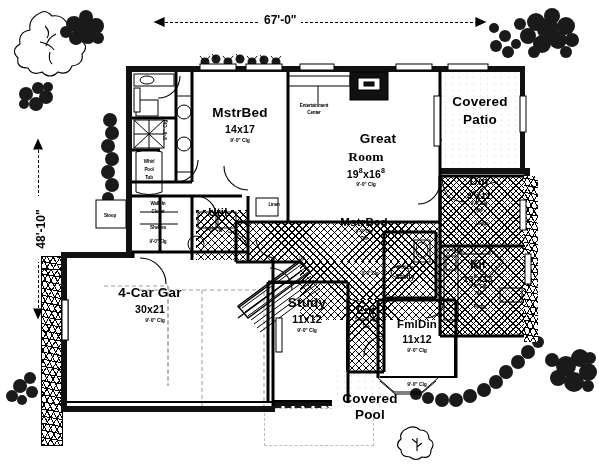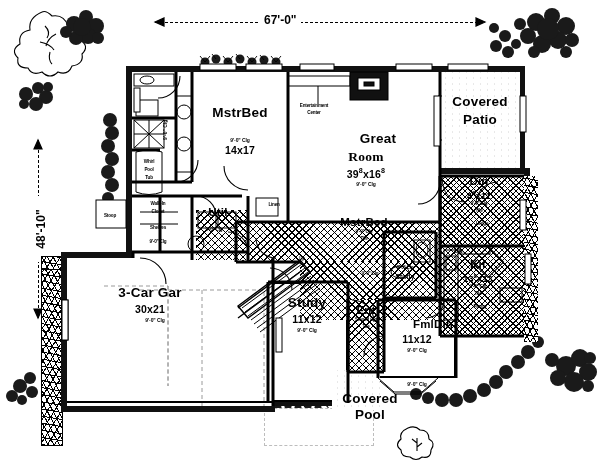--- a/index.html
+++ b/index.html
@@ -445,30 +445,30 @@
   </svg>
 
   <div class="lbl lbl-tiny" style="left:149px;top:160px;">Whirl</div>
   <div class="lbl lbl-tiny" style="left:149px;top:168px;">Pool</div>
   <div class="lbl lbl-tiny" style="left:149px;top:176px;">Tub</div>
 
   <div style="position:absolute;left:162px;top:140px;transform:rotate(-90deg);transform-origin:left top;
               font-size:5px;font-weight:700;white-space:nowrap;">9'-0" Clg</div>
 
   <div class="lbl lbl-big" style="left:240px;top:106px;">MstrBed</div>
-  <div class="lbl lbl-dim" style="left:240px;top:124px;margin-top:21px;">14x17</div>
+  <div class="lbl lbl-dim" style="left:240px;top:124px;">14x17</div>
   <div class="lbl lbl-clg" style="left:240px;top:138px;">9'-0" Clg</div>
 
   <div class="lbl lbl-tiny" style="left:314px;top:104px;">Entertainment</div>
   <div class="lbl lbl-tiny" style="left:314px;top:111px;">Center</div>
 
   <div class="lbl lbl-big" style="left:378px;top:132px;">Great</div>
   <div class="lbl lbl-big" style="left:366px;top:150px;font-family:Liberation Serif, serif;">Room</div>
   <div class="lbl lbl-dim" style="left:366px;top:168px;">
-    <span>39</span><span class="sup">8</span><span>x</span><span>16</span><span class="sup">8</span>
+    <span>19</span><span class="sup">8</span><span>x</span><span>16</span><span class="sup">8</span>
   </div>
   <div class="lbl lbl-clg" style="left:366px;top:182px;">9'-0" Clg</div>
 
   <div class="lbl lbl-big" style="left:480px;top:95px;">Covered</div>
   <div class="lbl lbl-big" style="left:480px;top:113px;">Patio</div>
 
   <div class="lbl lbl-mid" style="left:479px;top:175px;">Din</div>
   <div class="lbl" style="left:479px;top:190px;font-size:9px;font-weight:700;">
     <span>4</span><span class="sup">8</span><span>x11</span>
   </div>
@@ -502,33 +502,33 @@
   <div class="lbl lbl-mid" style="left:218px;top:206px;">Util</div>
   <div class="lbl lbl-tiny" style="left:214px;top:228px;">9'-0" Clg</div>
 
   <div class="lbl lbl-tiny" style="left:158px;top:202px;">Walk-In</div>
   <div class="lbl lbl-tiny" style="left:158px;top:210px;">Closet</div>
   <div class="lbl lbl-tiny" style="left:158px;top:226px;">Shelves</div>
   <div class="lbl lbl-tiny" style="left:158px;top:240px;">9'-0" Clg</div>
 
   <div class="lbl lbl-tiny" style="left:110px;top:214px;">Stoop</div>
 
-  <div class="lbl lbl-big" style="left:150px;top:286px;">3-Car Gar</div>
+  <div class="lbl lbl-big" style="left:150px;top:286px;">4-Car Gar</div>
   <div class="lbl lbl-dim" style="left:150px;top:304px;">30x21</div>
   <div class="lbl lbl-clg" style="left:155px;top:318px;">9'-0" Clg</div>
 
   <div class="lbl lbl-big" style="left:307px;top:296px;">Study</div>
   <div class="lbl lbl-dim" style="left:307px;top:314px;">11x12</div>
   <div class="lbl lbl-clg" style="left:307px;top:328px;">9'-0" Clg</div>
 
   <div class="lbl lbl-mid" style="left:366px;top:304px;">Ent</div>
   <div class="lbl lbl-tiny" style="left:366px;top:318px;">Sloped Clg</div>
   <div class="lbl lbl-tiny" style="left:366px;top:325px;">Tile</div>
 
-  <div class="lbl lbl-mid" style="left:417px;top:318px;margin-left:16px;">FmlDin</div>
+  <div class="lbl lbl-mid" style="left:417px;top:318px;">FmlDin</div>
   <div class="lbl lbl-dim" style="left:417px;top:334px;">11x12</div>
   <div class="lbl lbl-clg" style="left:417px;top:348px;">9'-0" Clg</div>
   <div class="lbl lbl-clg" style="left:417px;top:382px;">9'-0" Clg</div>
 
   <div class="lbl lbl-big" style="left:370px;top:392px;">Covered</div>
   <div class="lbl lbl-big" style="left:370px;top:408px;">Pool</div>
 
 </div>
 
 </body></html>

